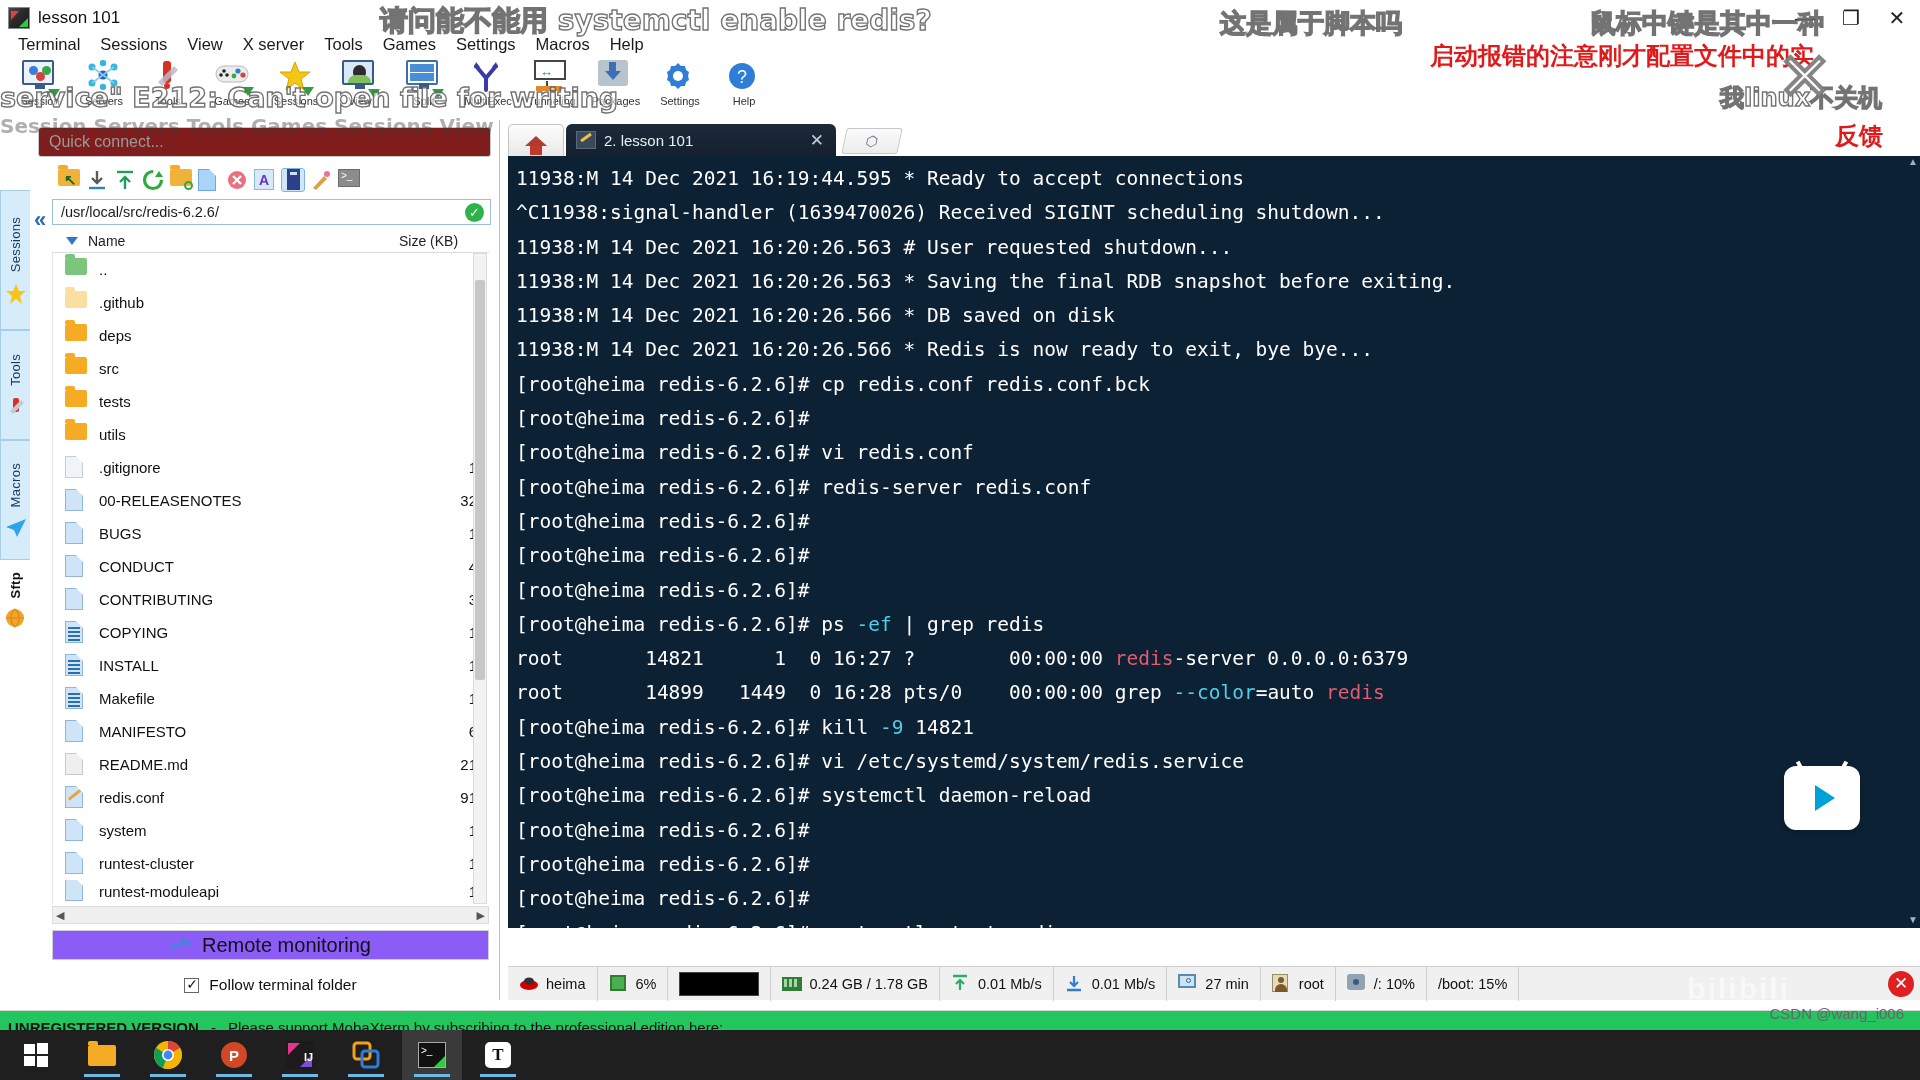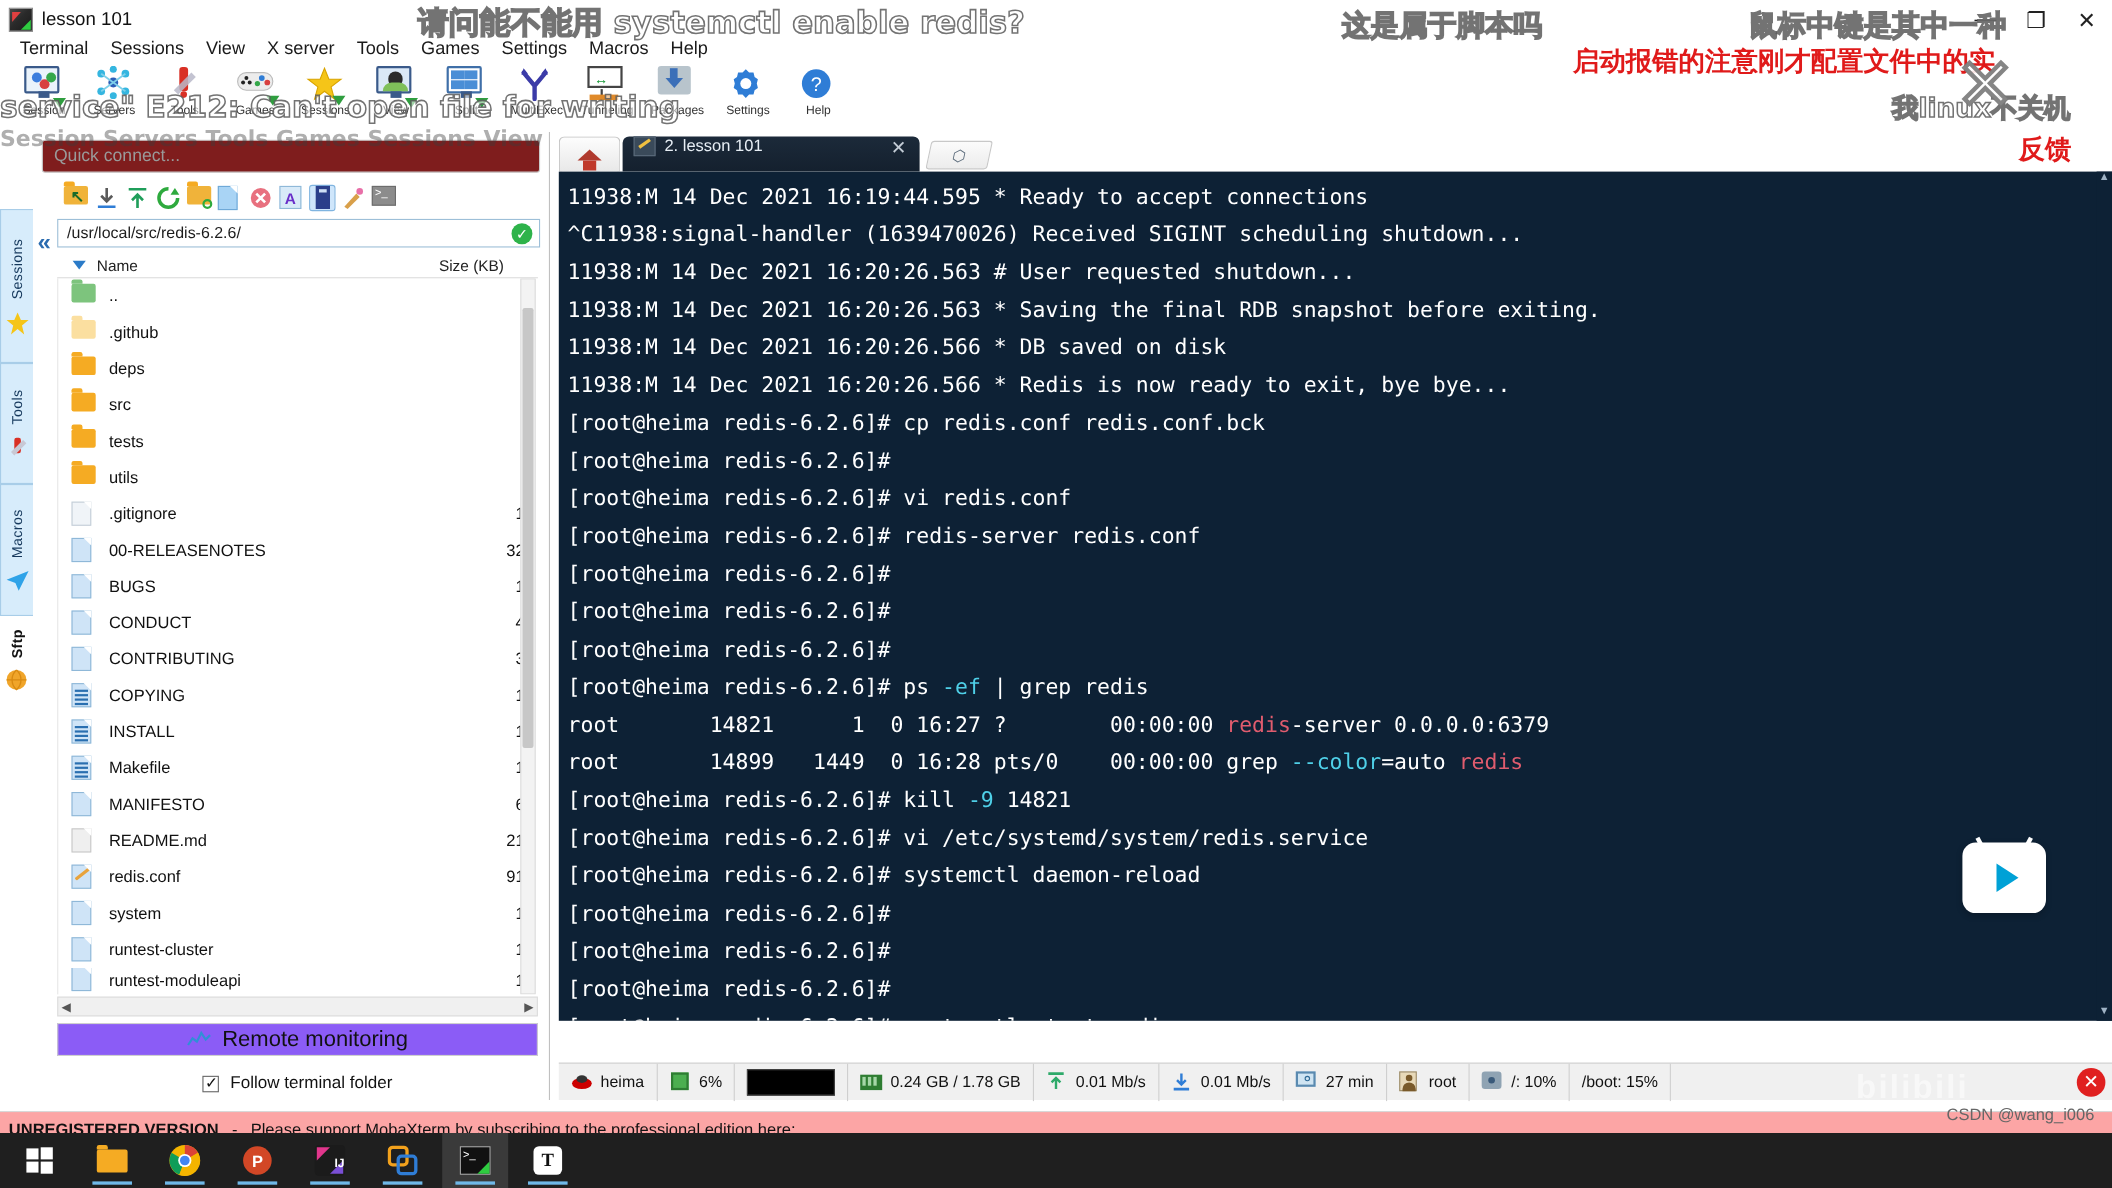--- a/index.html
+++ b/index.html
@@ -180,21 +180,21 @@
   .hometab {
     width: 56px; height: 32px; background: linear-gradient(#fdfdfd,#e8e8e8);
     border:1px solid #c4c4c4; border-bottom:none; border-radius:5px 5px 0 0;
     display:flex;align-items:center;justify-content:center;
   }
   .house { width:0;height:0;border-left:11px solid transparent;border-right:11px solid transparent;
     border-bottom:10px solid #b03a2e; position:relative;}
   .house::after{content:"";position:absolute;left:-6px;top:10px;width:12px;height:9px;background:#c0392b;}
   .termtab {
     height: 32px; background: linear-gradient(#1c2a3a,#14202e);
-    border-radius:6px 6px 0 0; display:flex; align-items:flex-start; gap:8px;
+    border-radius:6px 6px 0 0; display:flex; align-items:center; gap:8px;
     padding: 0 12px 0 10px; color:#e7eef5; font-size:15px; min-width: 270px;
   }
   .tabkey { width:20px;height:18px;background:#3a4a5a;border:1px solid #5a6a7a;position:relative;}
   .tabkey::after{content:"";position:absolute;left:3px;top:4px;width:12px;height:3px;background:#f0c040;transform:rotate(-35deg);}
   .tab-x { margin-left:auto; font-size:17px; color:#c3ccd6; }
   .plustab {
     width: 56px; height: 26px; background: linear-gradient(#fbfbfb,#ececec);
     border:1px solid #c8c8c8; border-radius:3px; margin-left:6px; margin-bottom:2px;
     display:flex;align-items:center;justify-content:center; color:#5a6a7a; font-size:14px;
     transform: skewX(-12deg);
@@ -229,21 +229,21 @@
   .sb-ico { width:20px;height:20px; flex:none; position:relative; }
   .sb-black { width:80px; height:24px; background:#000; border:1px solid #444; }
   .sb-close {
     margin-left:auto; margin-right:6px; width:26px;height:26px;border-radius:50%;
     background:#e02020; color:#fff; display:flex;align-items:center;justify-content:center;font-size:17px;
   }
 
   
   .unreg {
     position:absolute; left:0; bottom:36px; width:1920px; height:34px;
-    background:#fca5a5; display:flex; align-items:center; gap:12px; padding-left:8px;
+    background:#22c55e; display:flex; align-items:center; gap:12px; padding-left:8px;
     font-size:15px; color:#111; border-top:1px solid #d8d8d8;
   }
   .unreg b { font-size:15px; }
   .unreg .lnk { color:#1a3fd4; margin-left: 20px; margin-top: 18px; }
 
   
   .taskbar {
     position:absolute; left:0; bottom:0; width:1920px; height:50px; background:#1f1f1f;
     display:flex; align-items:center; padding-left: 6px; gap: 6px;
   }

